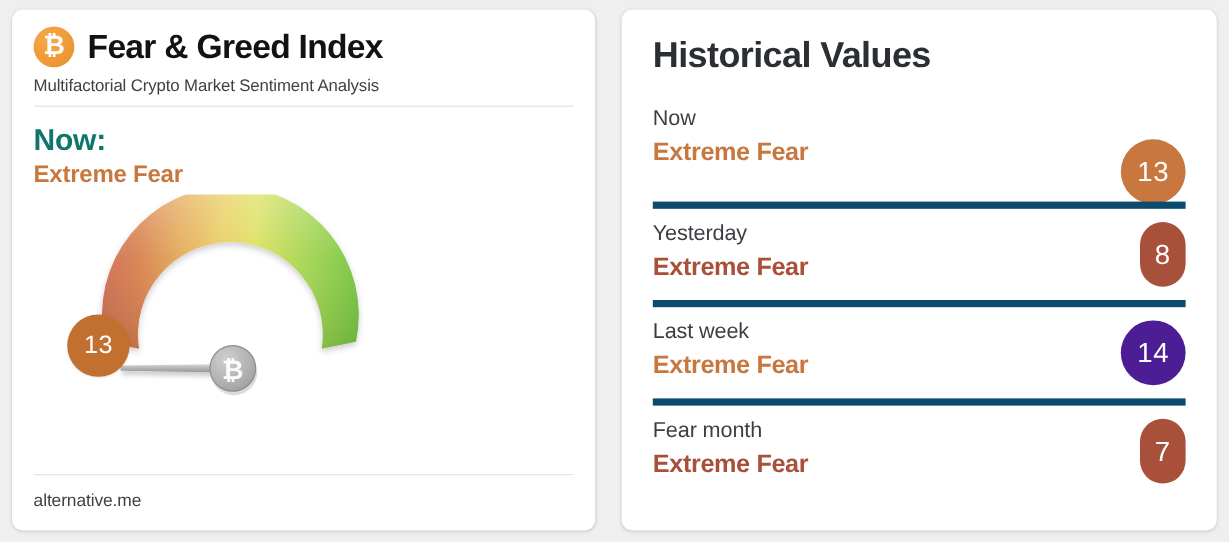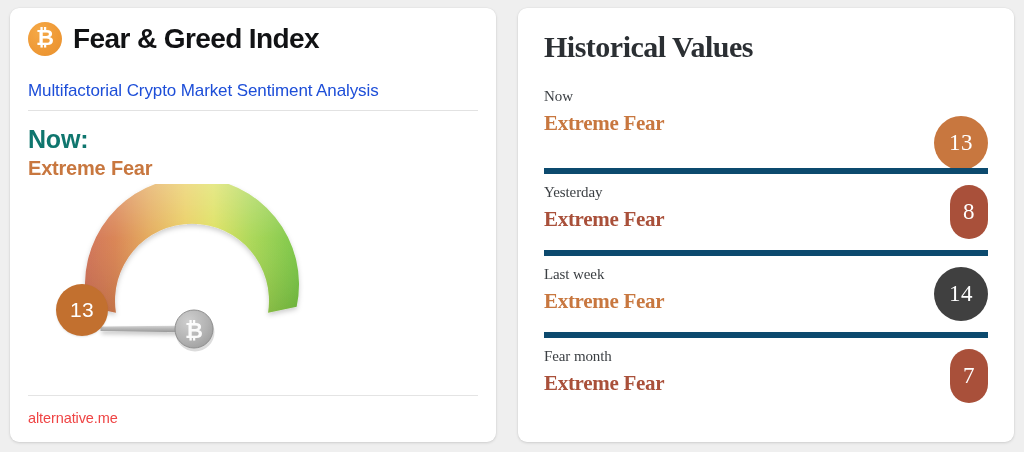--- a/index.html
+++ b/index.html
@@ -18,40 +18,40 @@
   }
 
   
   .card {
     background: #ffffff;
     border-radius: 9px;
     box-shadow: 0 1px 3px rgba(0,0,0,0.13), 0 0 0 0.5px rgba(0,0,0,0.03);
     position: relative;
   }
   .card-gauge { width: 486px; height: 434px; padding: 14px 18px 0 18px; }
-  .card-hist  { width: 505px; height: 434px; padding: 22px 26px 0 26px; font-family: Liberation Serif, serif; }
+  .card-hist  { width: 505px; height: 434px; padding: 22px 26px 0 26px; }
 
   
   .hdr { display: flex; align-items: center; gap: 11px; }
   .btc-logo {
     width: 34px; height: 34px; border-radius: 50%;
     background: radial-gradient(circle at 34% 28%, #f5a947 0%, #ef9a37 55%, #e8912e 100%);
     display: flex; align-items: center; justify-content: center;
     flex: 0 0 auto;
   }
   .btc-logo span {
     color: #fff; font-size: 22px; font-weight: bold;
     line-height: 1; transform: translateY(-1px);
   }
   .hdr-title {
     font-size: 28px; font-weight: bold; color: #111214;
     letter-spacing: -0.6px; white-space: nowrap;
   }
   .hdr-sub {
-    font-size: 17px; color: #1d4ed8; margin-top: 25px;
+    font-size: 14px; color: #404040; margin-top: 7px;
     padding-bottom: 9px; letter-spacing: -0.1px;
   }
   .rule { height: 1px; background: #e2e2e2; width: 100%; }
 
   
   .now-wrap { margin-top: 14px; }
   .now-label { font-size: 25px; font-weight: bold; color: #0f766e; letter-spacing: -0.2px; }
   .now-value { font-size: 20px; font-weight: bold; color: #c8773f; margin-top: 3px; letter-spacing: -0.2px; }
 
   
@@ -63,36 +63,36 @@
     display: flex; align-items: center; justify-content: center;
     color: #fff; font-size: 21px; letter-spacing: 0.3px;
     box-shadow: 0 1px 2px rgba(0,0,0,0.10);
   }
 
   
   .foot-rule { position: absolute; left: 18px; right: 18px; bottom: 46px; height: 1px; background: #e4e4e4; }
   .foot {
     position: absolute; left: 18px; right: 18px; bottom: 16px;
     display: flex; justify-content: space-between;
-    font-size: 14.5px; color: #ef4444; letter-spacing: -0.1px;
+    font-size: 14.5px; color: #404040; letter-spacing: -0.1px;
   }
 
   
   .hist-title {
     font-size: 30px; font-weight: bold; color: #2b2f33;
     letter-spacing: -0.5px; margin-bottom: 22px;
   }
   .hist-list { display: flex; flex-direction: column; }
   .hist-row {
     position: relative; padding: 10px 0 11px 0;
     border-top: 6px solid #0c4a6e;
     min-height: 82px;
   }
   .hist-row:first-child { border-top: none; padding-top: 2px; }
-  .hist-when { font-size: 15px; color: #3b3f43; letter-spacing: -0.1px; }
+  .hist-when { font-size: 18px; color: #3b3f43; letter-spacing: -0.1px; }
   .hist-class { font-size: 21px; font-weight: bold; margin-top: 6px; letter-spacing: -0.3px; }
   .hist-badge {
     position: absolute; right: 0; top: 50%; transform: translateY(-50%);
     width: 54px; height: 54px; border-radius: 27px;
     display: flex; align-items: center; justify-content: center;
     color: #fff; font-size: 23px; letter-spacing: 0.5px;
   }
   .hist-badge.narrow { width: 38px; }
   .hist-row:first-child .hist-badge { top: 30px; transform: none; }
 </style>
@@ -197,21 +197,21 @@
           <div class="hist-badge" style="background: rgb(200, 119, 63);">13</div>
         </div>
         <div class="hist-row">
           <div class="hist-when">Yesterday</div>
           <div class="hist-class" style="color: rgb(169, 80, 58);">Extreme Fear</div>
           <div class="hist-badge narrow" style="background: rgb(169, 80, 58);">8</div>
         </div>
         <div class="hist-row">
           <div class="hist-when">Last week</div>
           <div class="hist-class" style="color: rgb(200, 119, 63);">Extreme Fear</div>
-          <div class="hist-badge" style="background: #404040;">14</div>
+          <div class="hist-badge" style="background: #4c1d95;">14</div>
         </div>
         <div class="hist-row">
           <div class="hist-when">Fear month</div>
           <div class="hist-class" style="color: rgb(169, 80, 58);">Extreme Fear</div>
           <div class="hist-badge narrow" style="background: rgb(169, 80, 58);">7</div>
         </div>
       </div>
   </div>
 
 </div>

